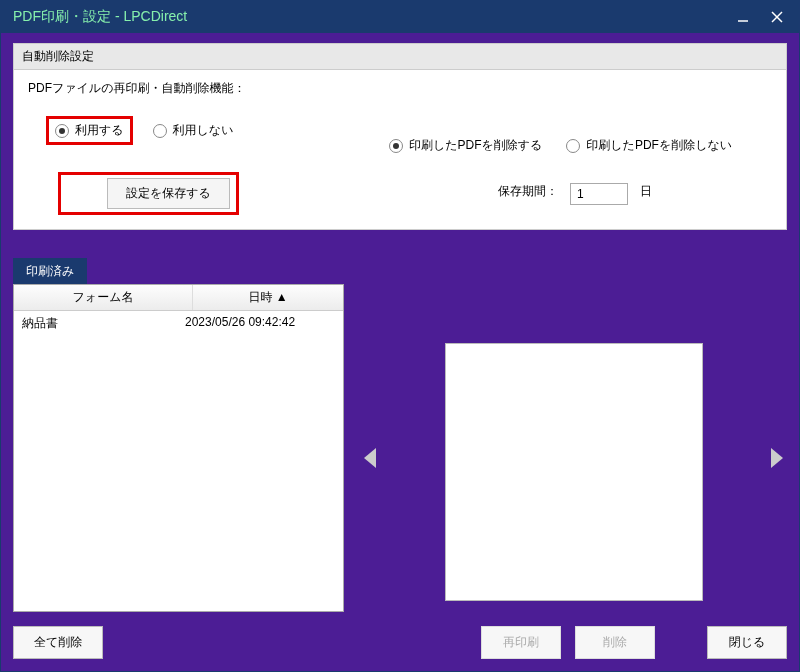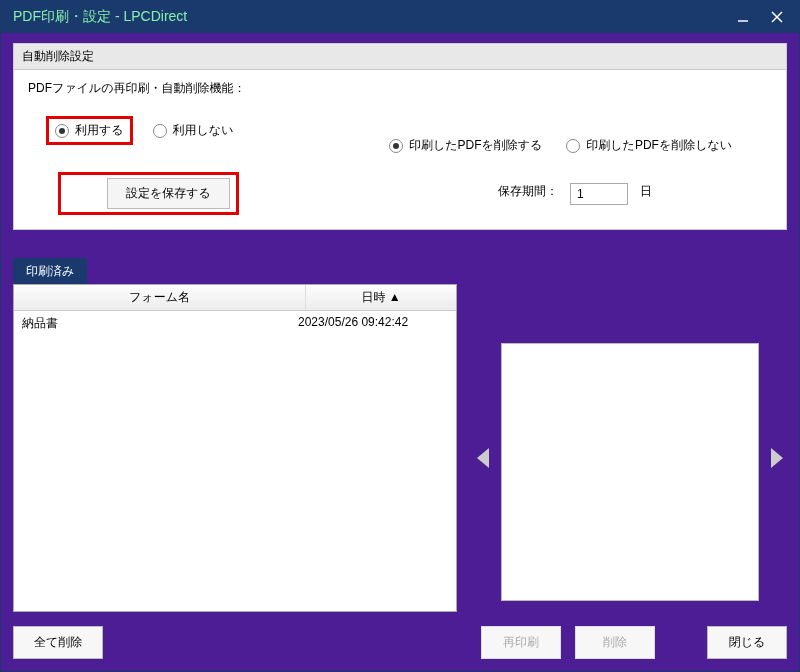--- a/index.html
+++ b/index.html
@@ -148,21 +148,21 @@
     .tab:not(.active) {
       background: #d8e6f5;
       color: #1a3a6e;
     }
     .list-preview-row {
       display: flex;
       gap: 16px;
       flex: 1;
     }
     .list-panel {
-      width: 444px;
+      width: 331px;
       background: #fff;
       border: 1px solid #aaa;
       display: flex;
       flex-direction: column;
     }
     .list-header {
       display: flex;
       background: linear-gradient(#fdfdfd, #ececec);
       border-bottom: 1px solid #ccc;
       font-size: 12px;

